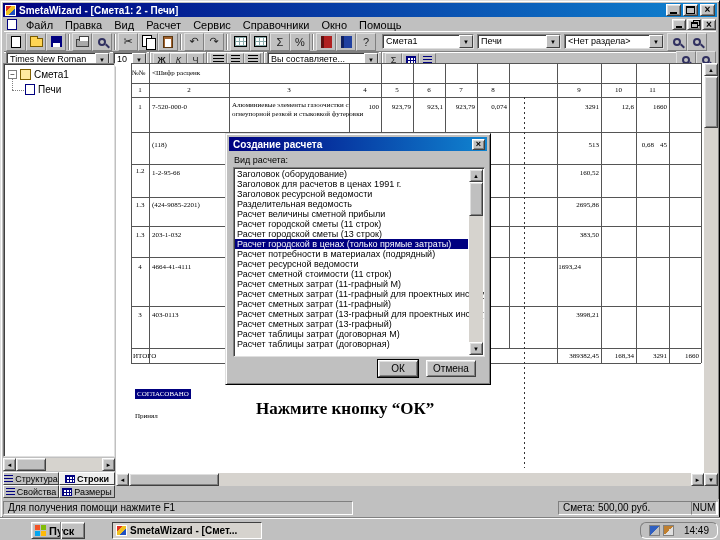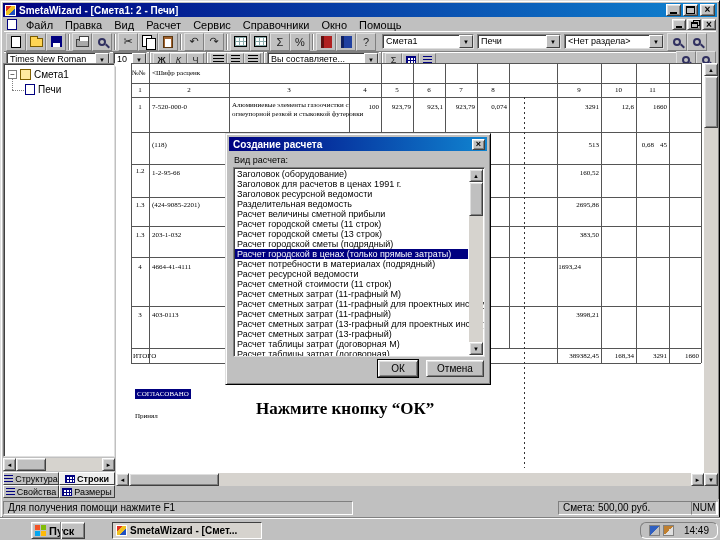--- a/index.html
+++ b/index.html
@@ -443,21 +443,20 @@
       <div class="lb-item"><span>Заголовок ресурсной ведомости</span></div>
 
       <div class="lb-item"><span>Разделительная ведомость</span></div>
 
       <div class="lb-item"><span>Расчет величины сметной прибыли</span></div>
 
       <div class="lb-item"><span>Расчет городской сметы (11 строк)</span></div>
 
       <div class="lb-item"><span>Расчет городской сметы (13 строк)</span></div>
 
-      <div class="lb-item"><span>Расчет городской сметы (подрядный)</span></div>
 
       <div class="lb-item selected"><span>Расчет городской в ценах (только прямые затраты)</span></div>
 
       <div class="lb-item"><span>Расчет потребности в материалах (подрядный)</span></div>
 
       <div class="lb-item"><span>Расчет ресурсной ведомости</span></div>
 
       <div class="lb-item"><span>Расчет сметной стоимости (11 строк)</span></div>
 
       <div class="lb-item"><span>Расчет сметных затрат (11-графный М)</span></div>
@@ -471,21 +470,21 @@
       <div class="lb-item"><span>Расчет сметных затрат (13-графный)</span></div>
 
       <div class="lb-item"><span>Расчет таблицы затрат (договорная М)</span></div>
 
       <div class="lb-item"><span>Расчет таблицы затрат (договорная)</span></div>
 
     </div>
   <div class="dlg-btn bo default" style="left:152px;top:226px;width:40px;">
       <span>ОК</span>
     </div>
-  <div class="dlg-btn bo" style="left:200px;top:226px;width:58px;text-align:center;">
+  <div class="dlg-btn bo" style="left:200px;top:226px;width:50px;text-align:center;">
       <span>Отмена</span>
     </div>
 </div>
 
 <div class="taskbar">
   <div class="startbtn bo">
     <div class="flag">
       <i style="background:#f35325;"></i>
         <i style="background:#81bc06;"></i>
         <i style="background:#05a6f0;"></i>

